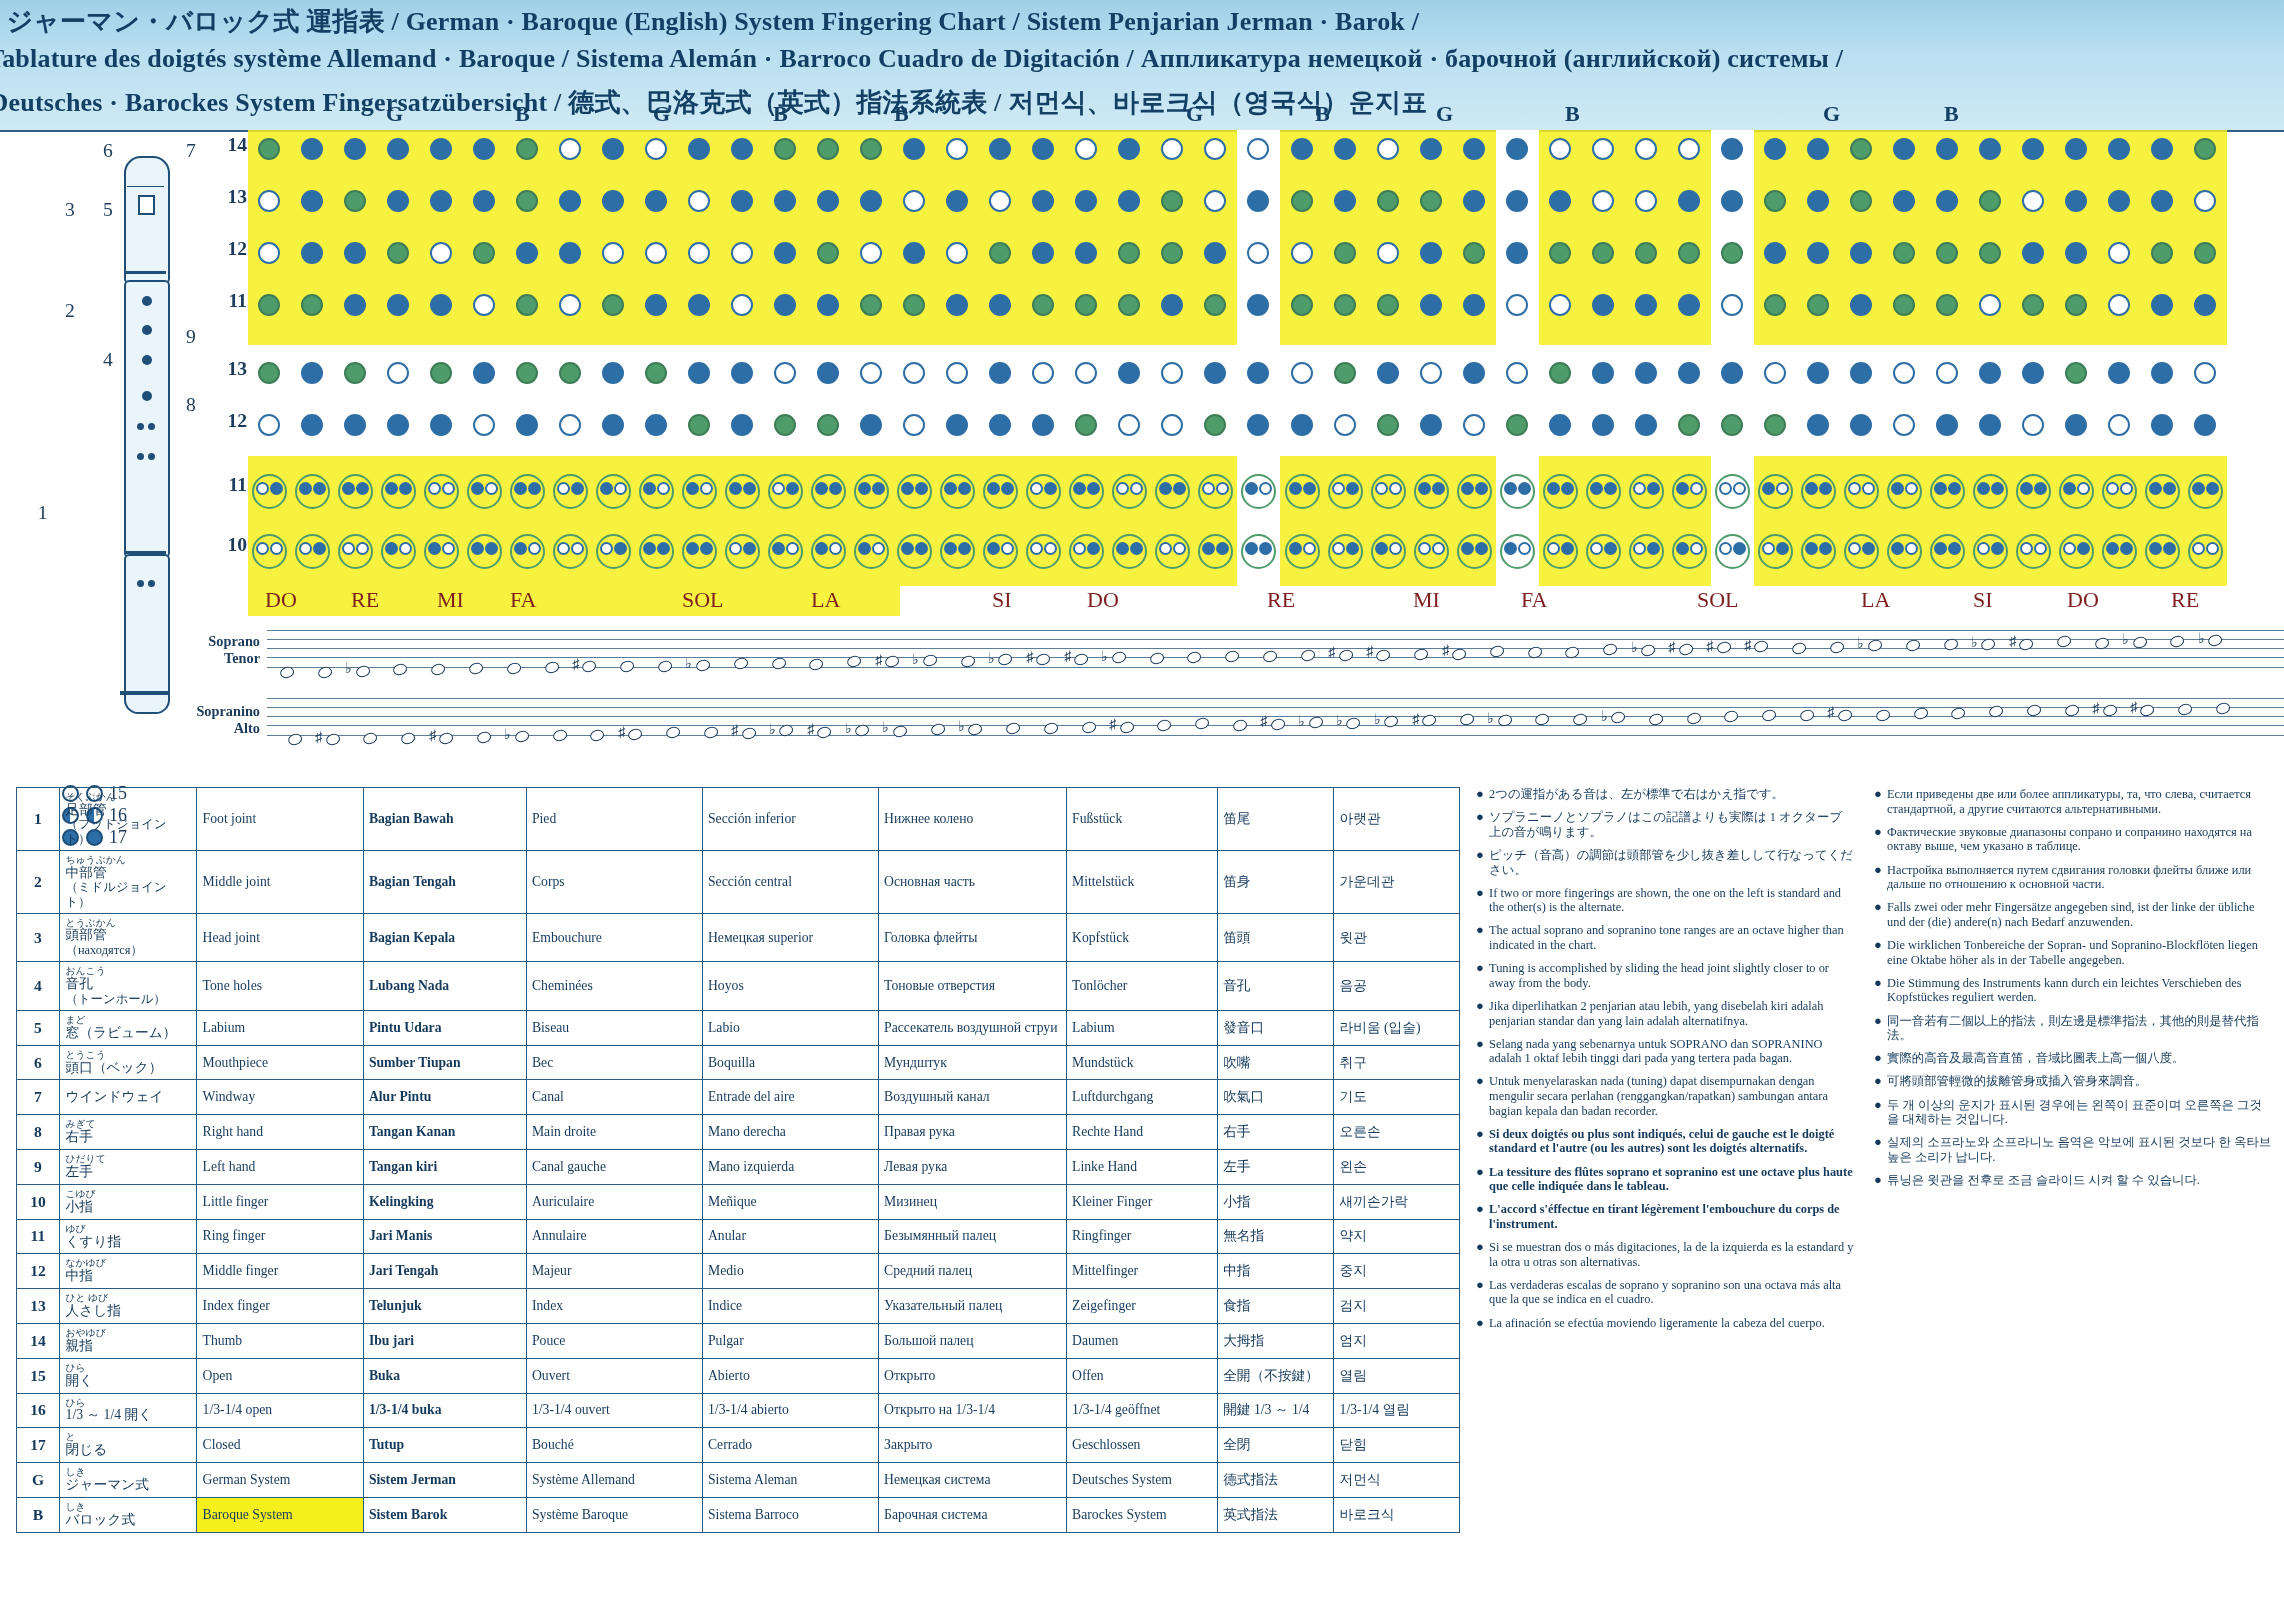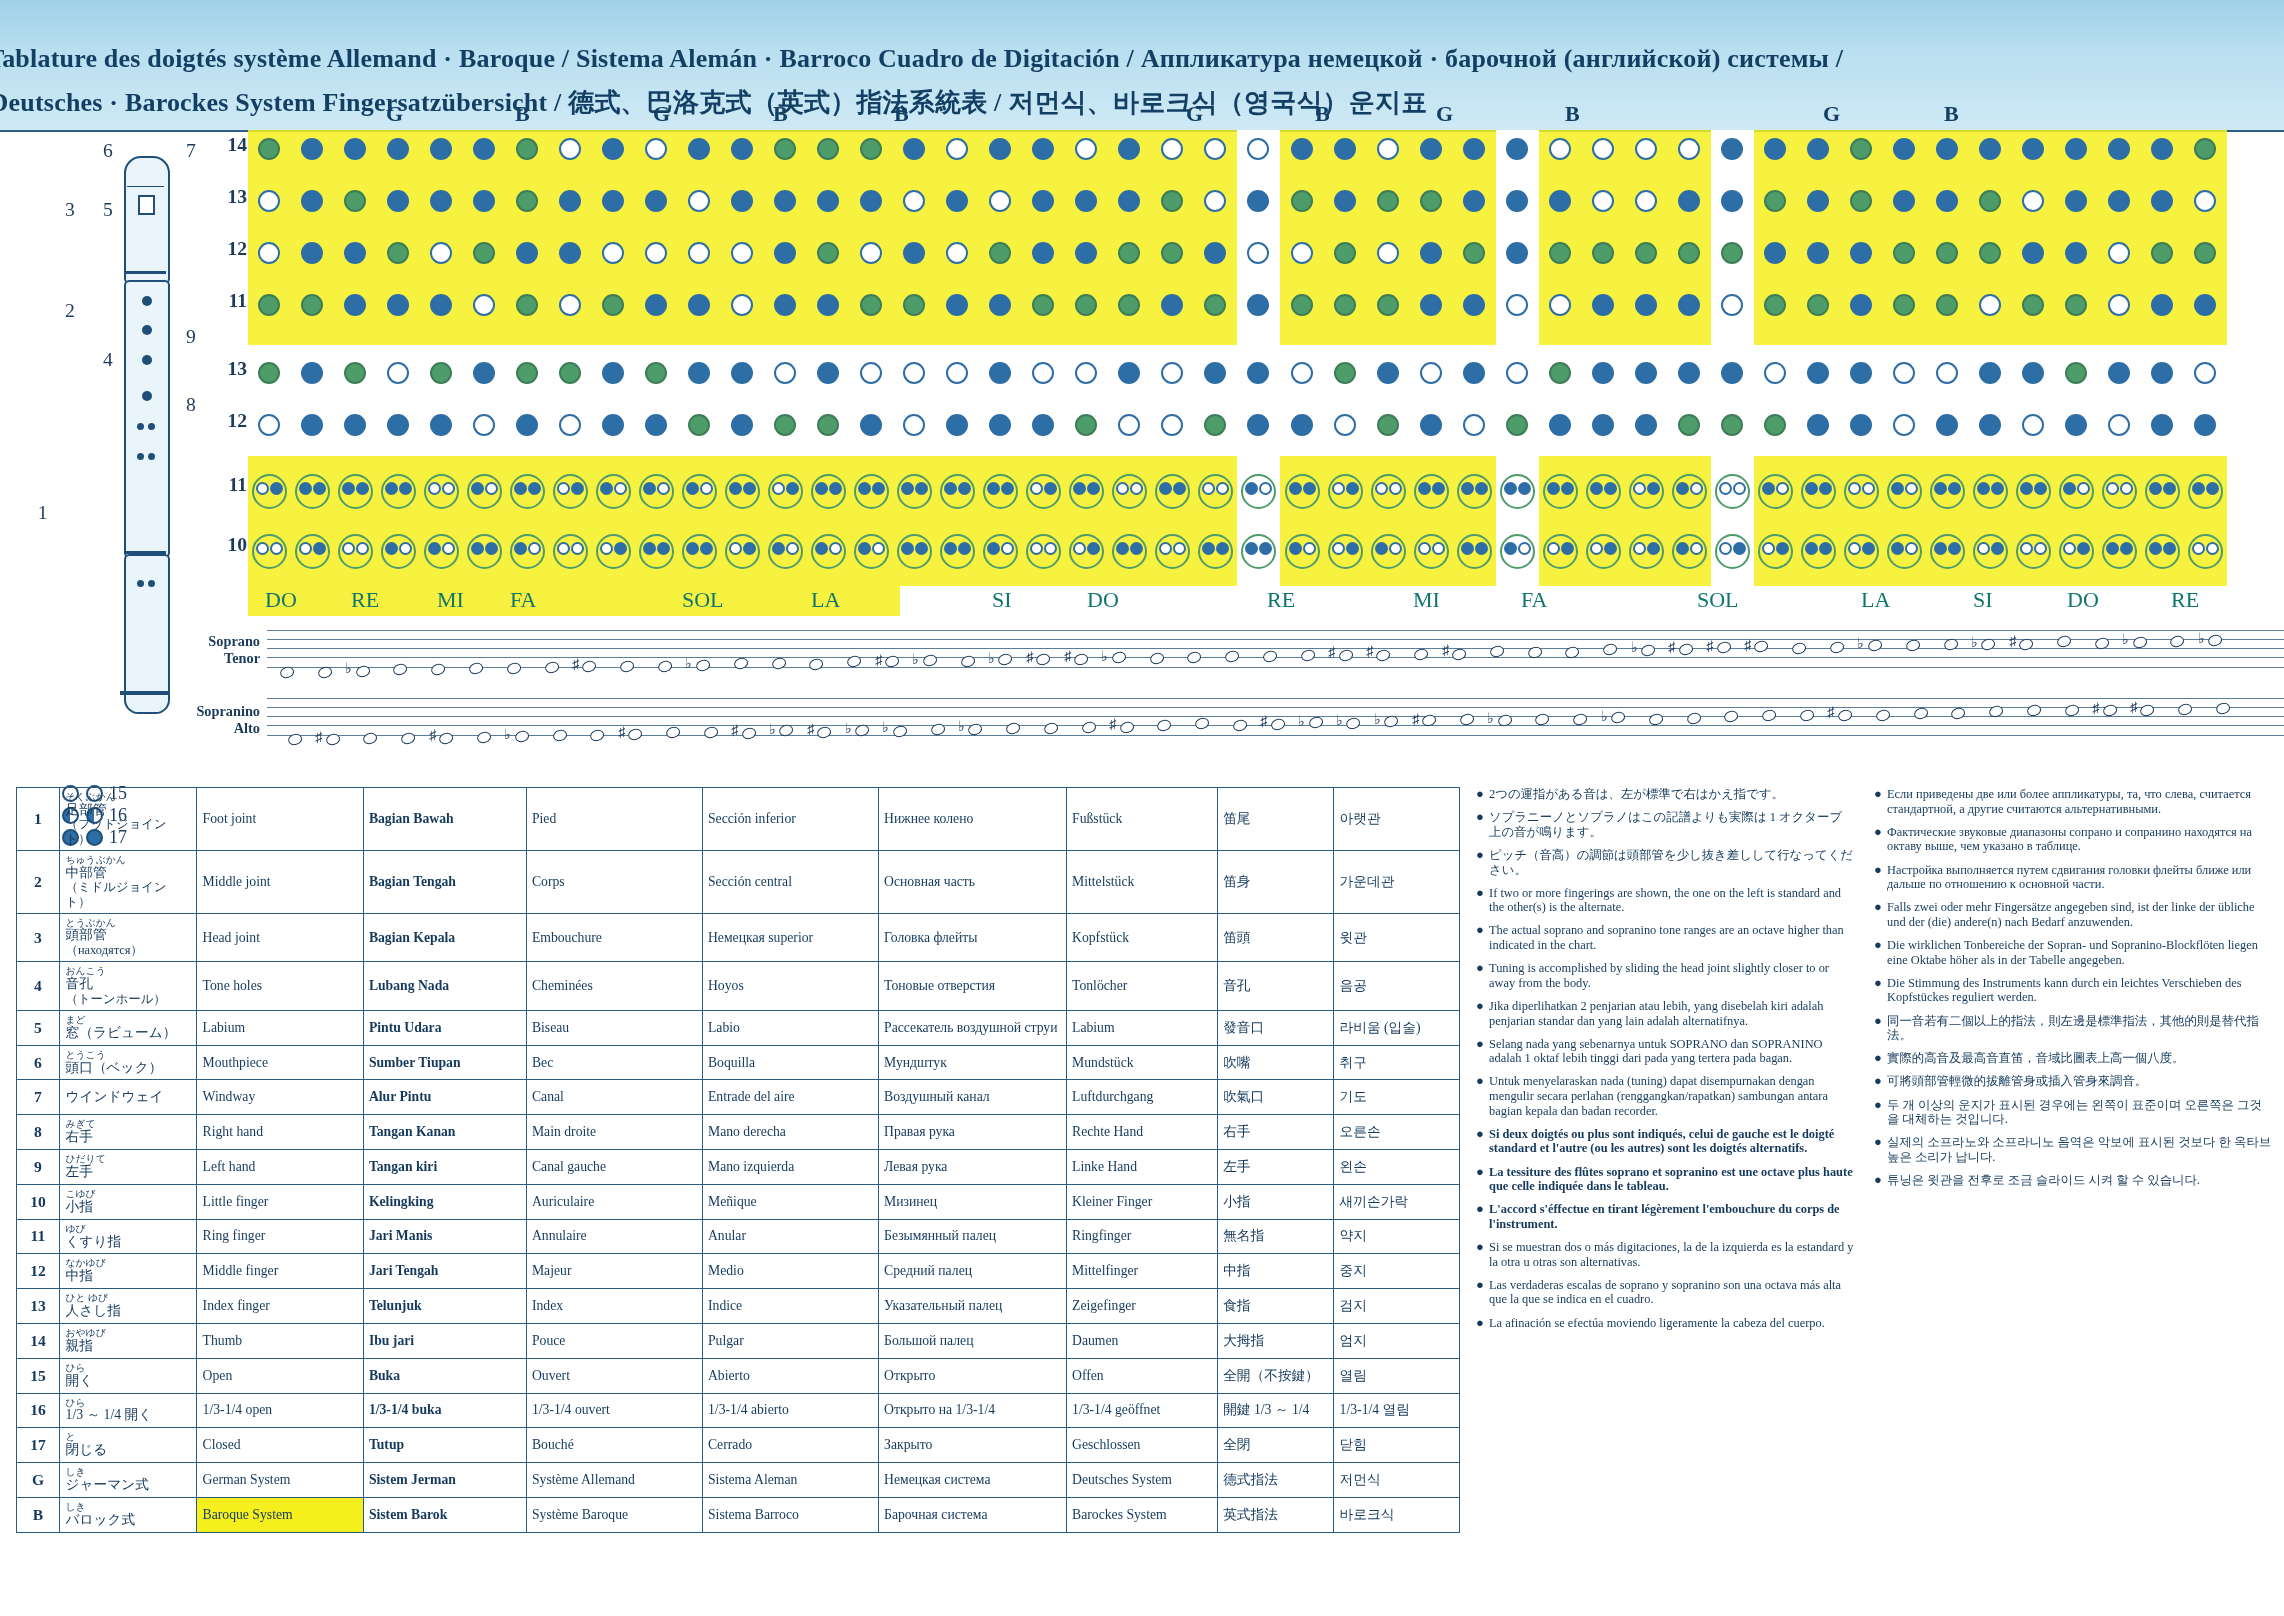--- a/index.html
+++ b/index.html
@@ -58,21 +58,21 @@
   .dot{position:absolute;border-radius:50%;box-sizing:border-box;}
   .d-open{background:#ffffff;border:2px solid #2e6ea6;}
   .d-full{background:#2e6ea6;border:2px solid #2e6ea6;}
   .d-green{background:#4f9c6b;border:2px solid #3d7d57;}
   .big-ring{position:absolute;border:2px solid #4f9c6b;border-radius:50%;box-sizing:border-box;}
 
   .gb{position:absolute;top:-1.3px;font-size:22px;font-weight:bold;color:#123f63;}
 
   
   #solfa{position:absolute;left:248px;top:456px;height:39px;width:2027px;}
-  .sf{position:absolute;font-size:22px;color:#0f766e;font-family:"Liberation Serif",serif;}
+  .sf{position:absolute;font-size:22px;color:#7f1d1d;font-family:"Liberation Serif",serif;}
 
   
   #staff-area{position:absolute;left:169px;top:495px;width:2115px;height:150px;}
   .staff-group{position:absolute;left:98px;width:2017px;}
   .staff-line{position:absolute;left:0;width:2017px;height:1.3px;background:#5a7e9c;}
   .staff-lbl{position:absolute;font-size:14.3px;font-weight:bold;color:#1b3a5c;text-align:right;width:91px;}
   .notehead{position:absolute;width:11.7px;height:8.5px;border-radius:50%;border:1.3px solid #1b3a5c;background:#fff;transform:rotate(-18deg);}
   .acc{position:absolute;font-size:14.3px;color:#1b3a5c;}
 
   
@@ -103,20 +103,21 @@
   .bullet{color:#14395c;font-size:13px;line-height:1.1;flex:0 0 auto;}
   .ntext{font-size:12.4px;color:#14395c;}
   .ntext.b{font-weight:bold;}
   #ncol1{left:0;width:378px;}
   #ncol2{left:398px;width:398px;}
 </style>
 </head>
 <body>
 
 <div id="header">
+  <div id="h1" class="hline">ジャーマン・バロック式 運指表 / German · Baroque (English) System Fingering Chart / Sistem Penjarian Jerman · Barok /</div>
   <div id="h2" class="hline">Tablature des doigtés système Allemand · Baroque / Sistema Alemán · Barroco Cuadro de Digitación / Аппликатура немецкой · барочной (английской) системы /</div>
   <div id="h3" class="hline">Deutsches · Barockes System Fingersatzübersicht / 德式、巴洛克式（英式）指法系統表 / 저먼식、바로크식（영국식）운지표</div>
 </div>
 
 <div id="chart-area">
 
   <div id="recorder-panel">
     <div class="rec-num" style="left:77px;top:3.3px;">6</div>
     <div class="rec-num" style="left:160px;top:3.3px;">7</div>
     <div class="rec-num" style="left:39px;top:62px;">3</div>

